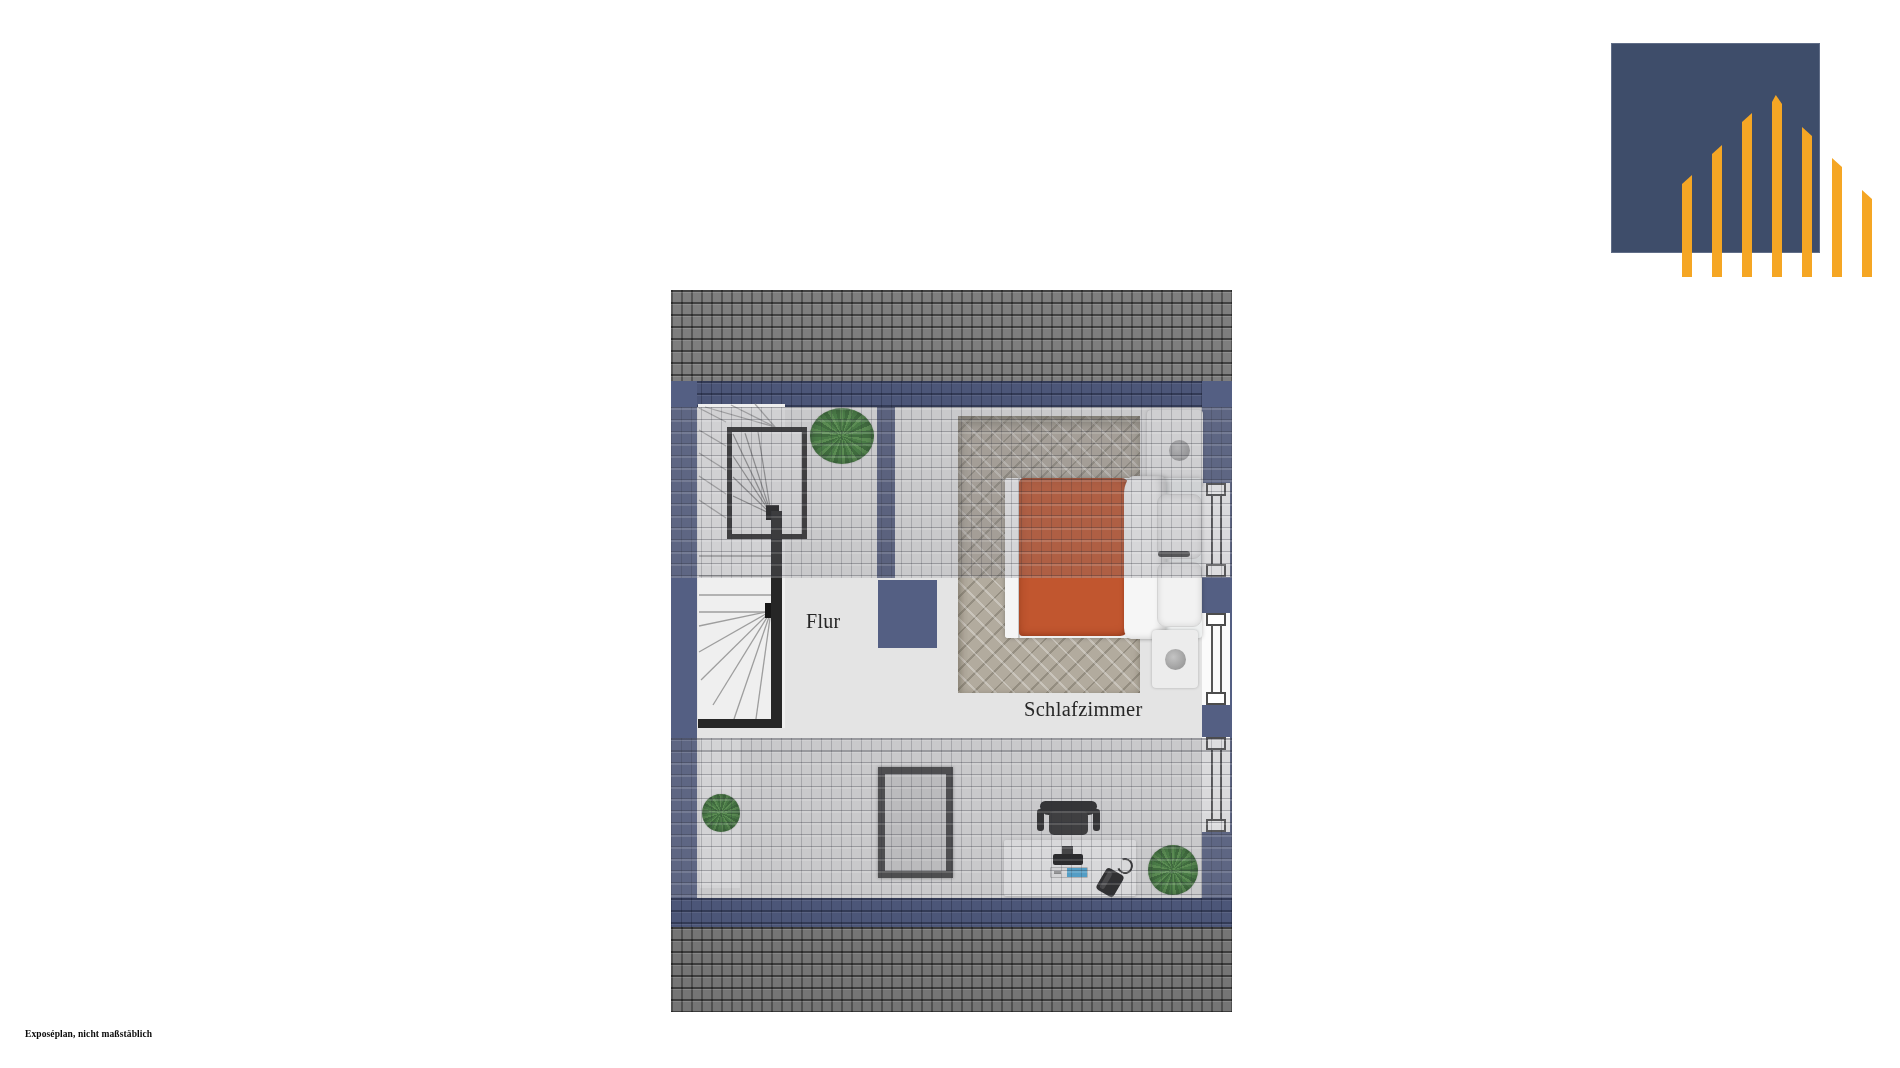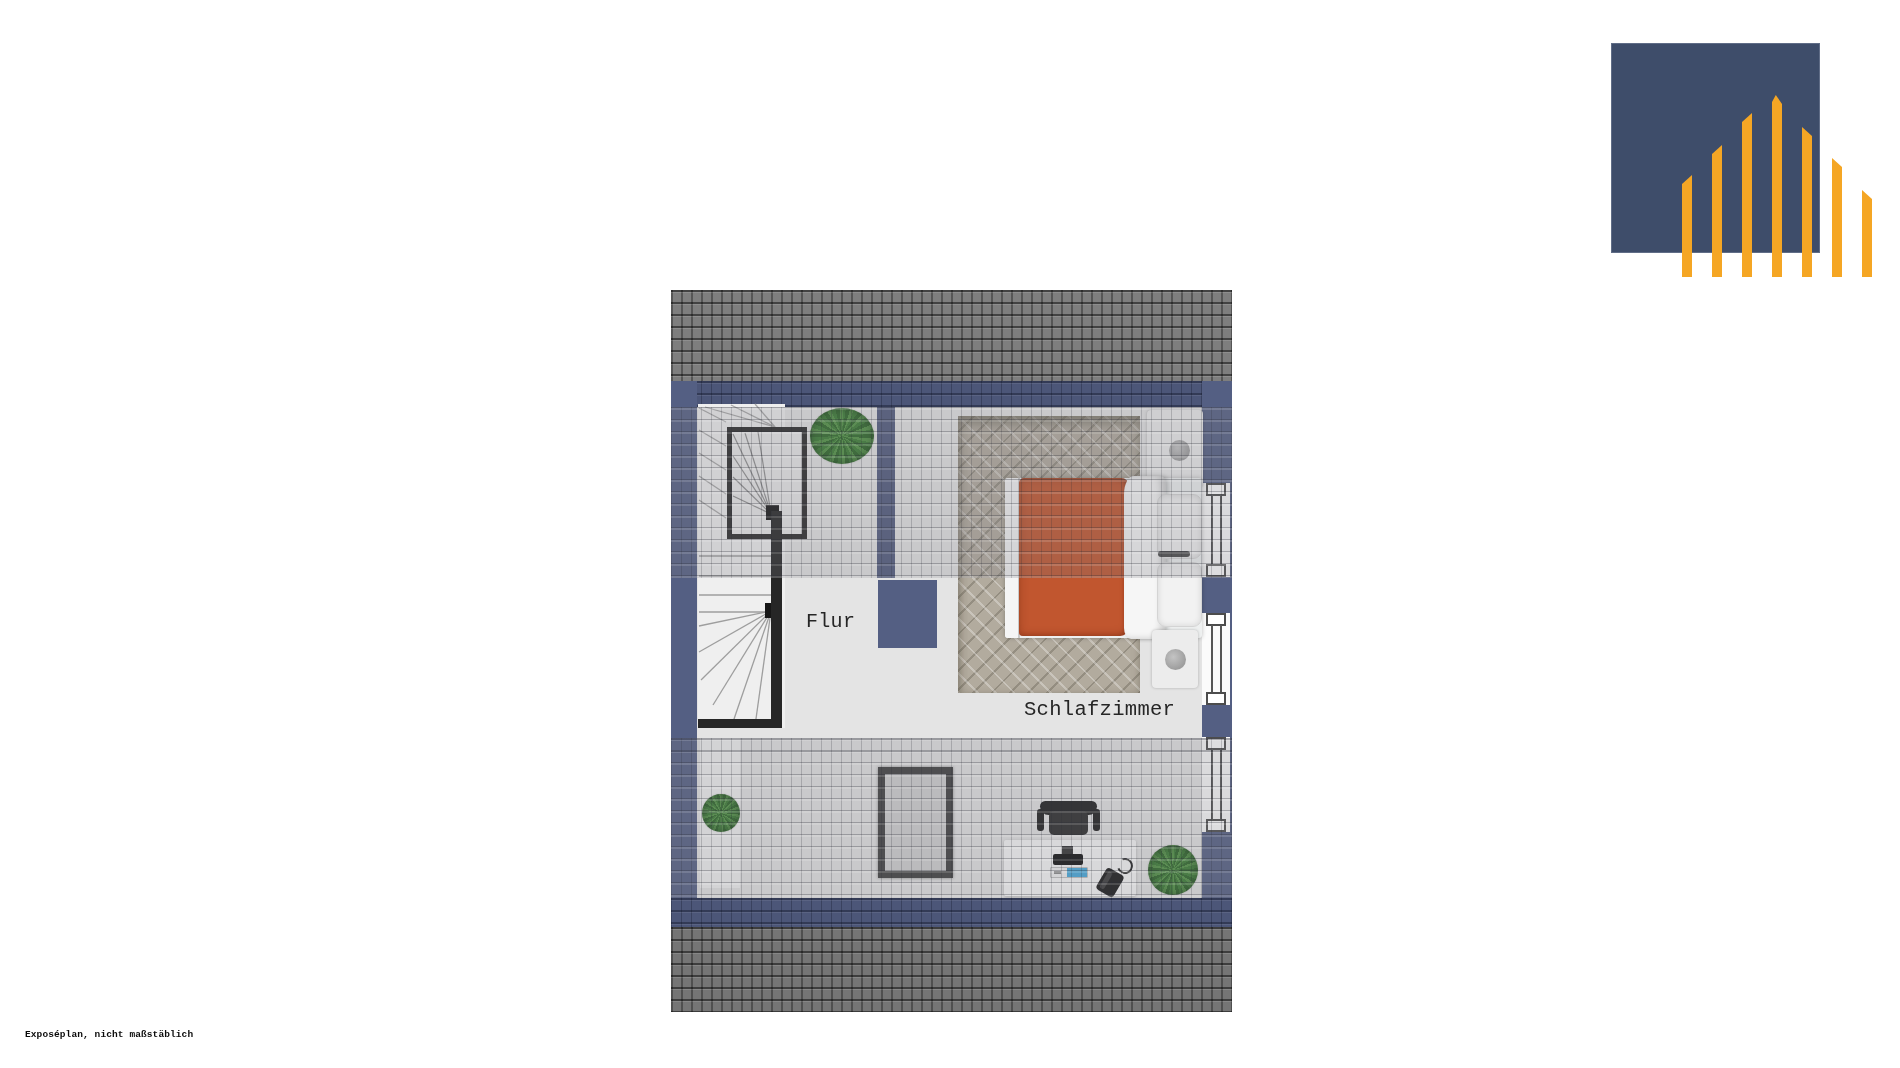--- a/index.html
+++ b/index.html
@@ -1,17 +1,17 @@
 <!DOCTYPE html>
 <html><head>
 <meta charset="utf-8">
 <style>
   html,body{margin:0;padding:0;background:#ffffff;}
   #screen{position:relative;width:1900px;height:1068px;background:#ffffff;overflow:hidden;
-          font-family:Liberation Mono, monospace;}
+          font-family:Liberation Serif, serif;}
 
   
   .abs{position:absolute;}
 
   
   .roof{
     background-color:#7e7e7e;
     background-image:
       repeating-linear-gradient(180deg, rgba(0,0,0,.48) 0 2px, rgba(255,255,255,.12) 2px 3.2px, rgba(0,0,0,0) 3.2px 12px),
       repeating-linear-gradient(90deg, rgba(0,0,0,.32) 0 2px, rgba(0,0,0,0) 2px 10px);

